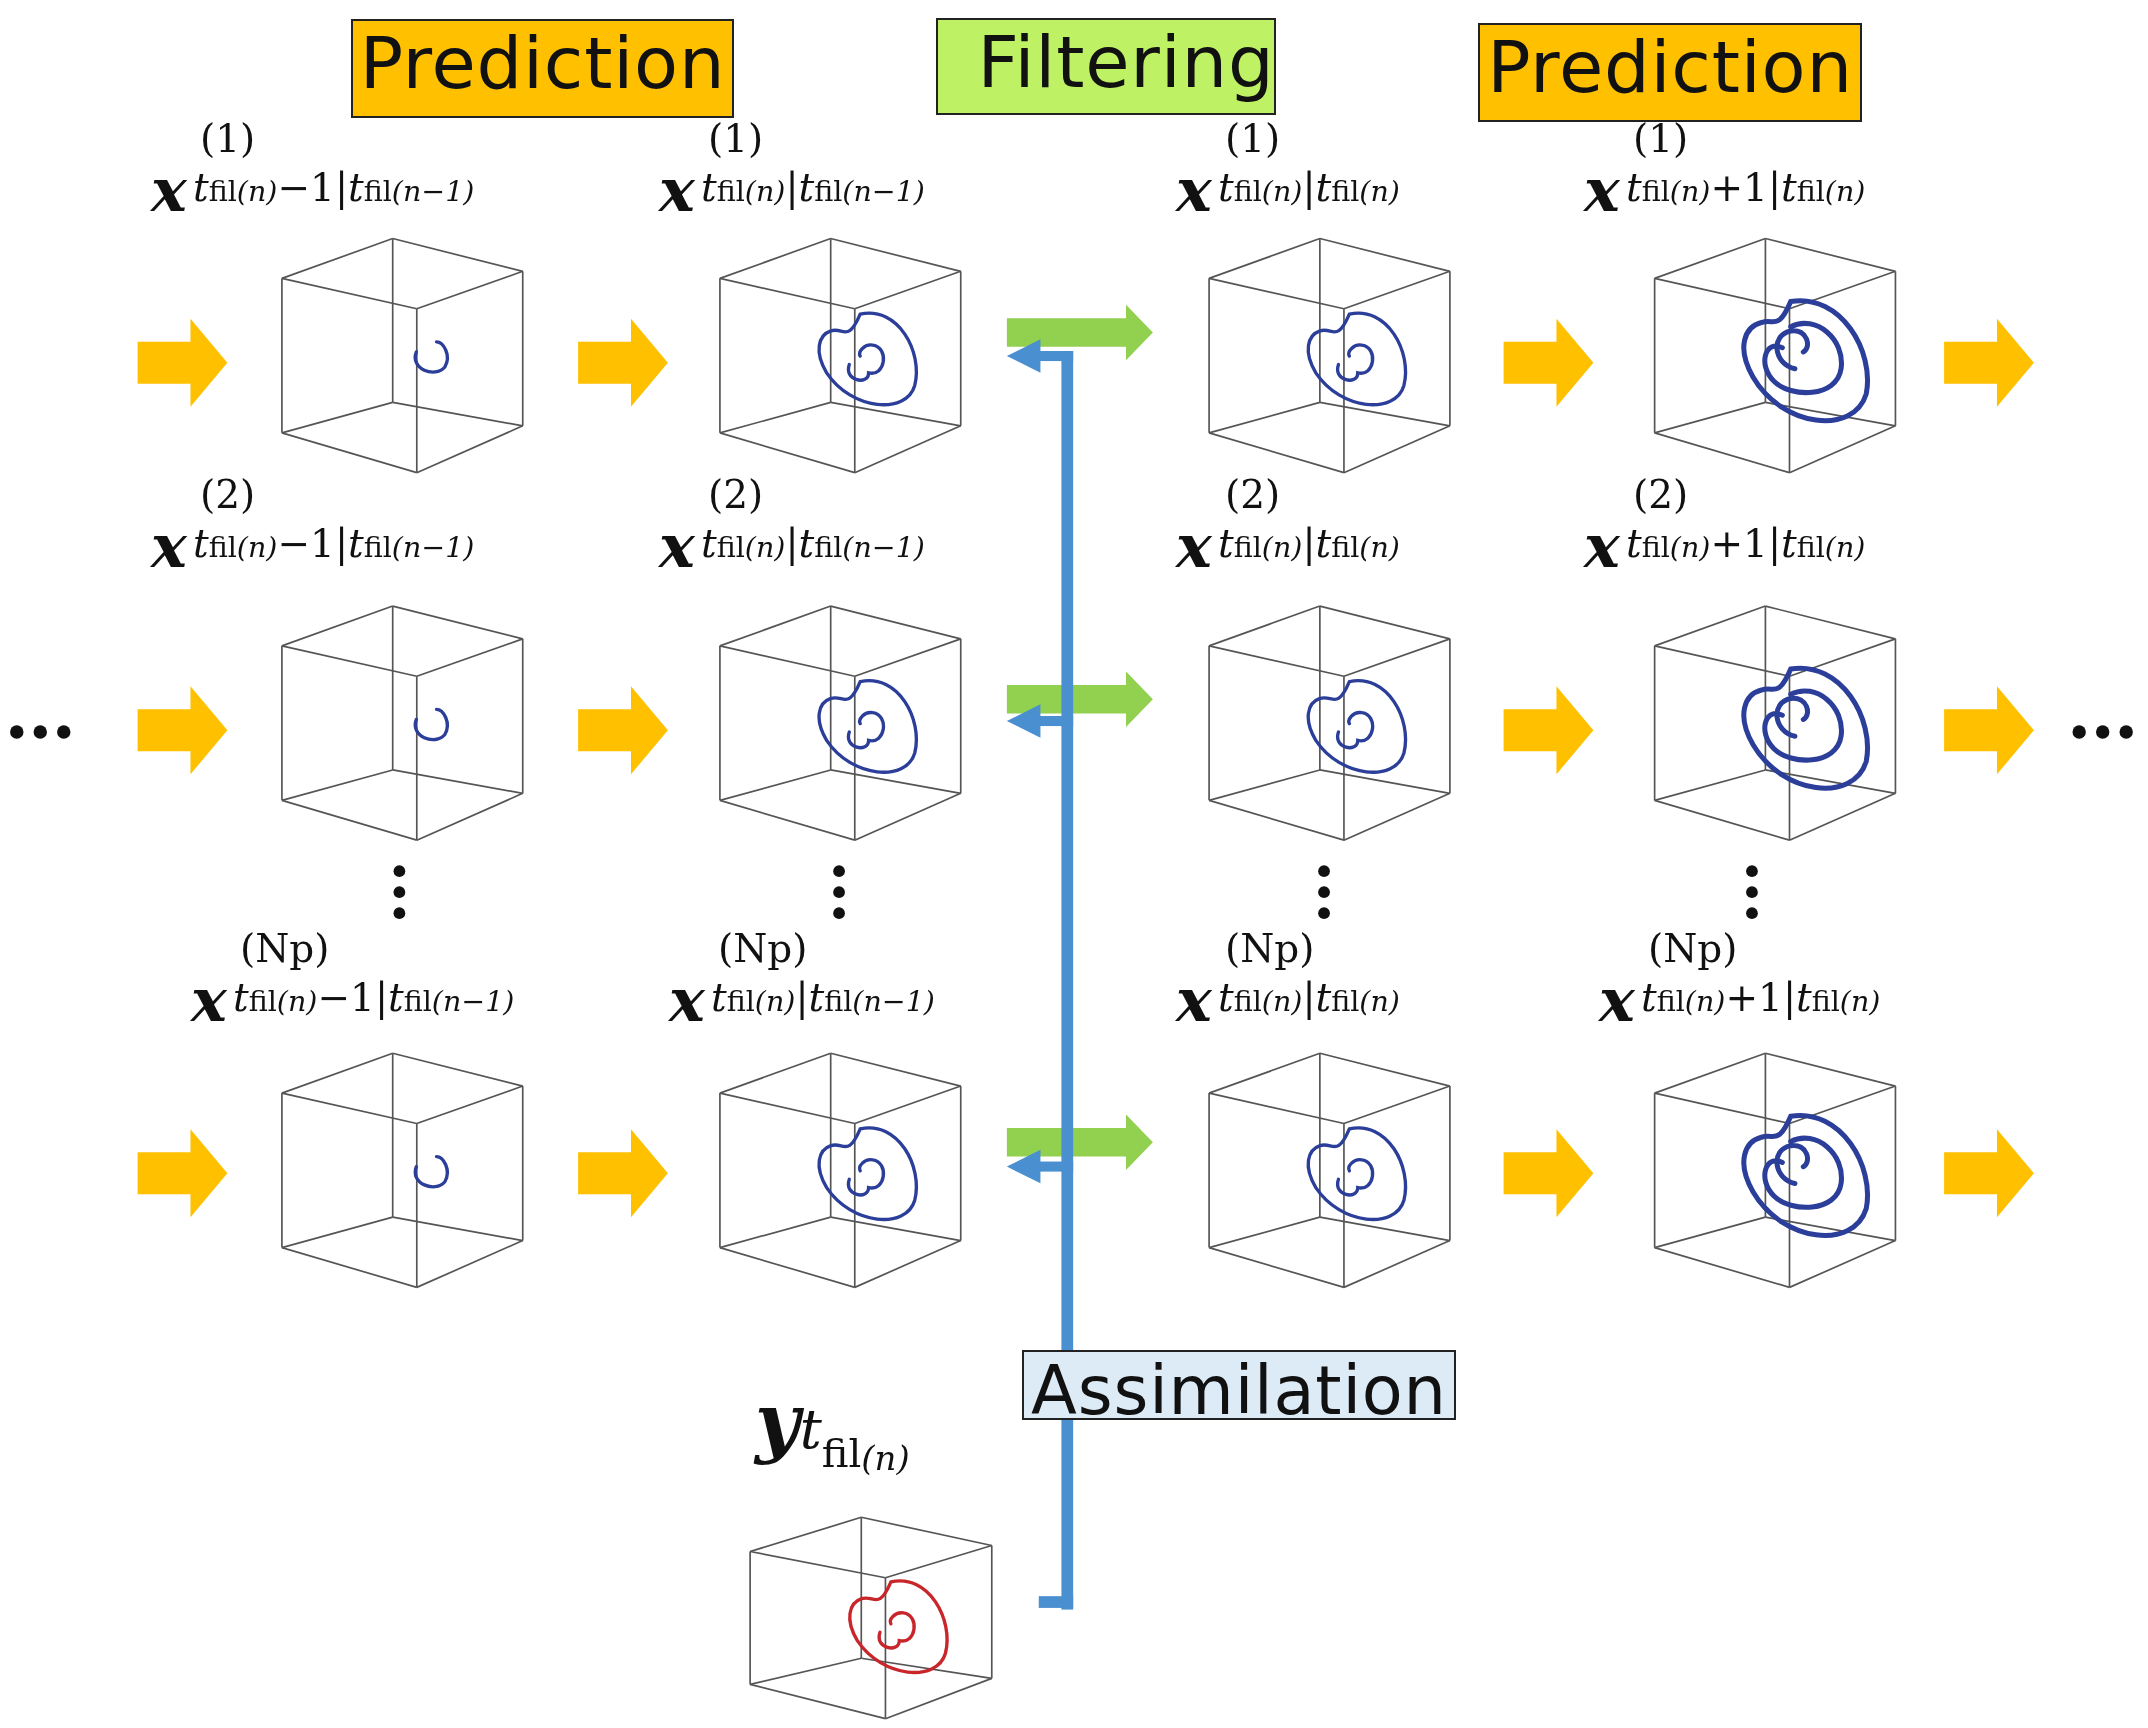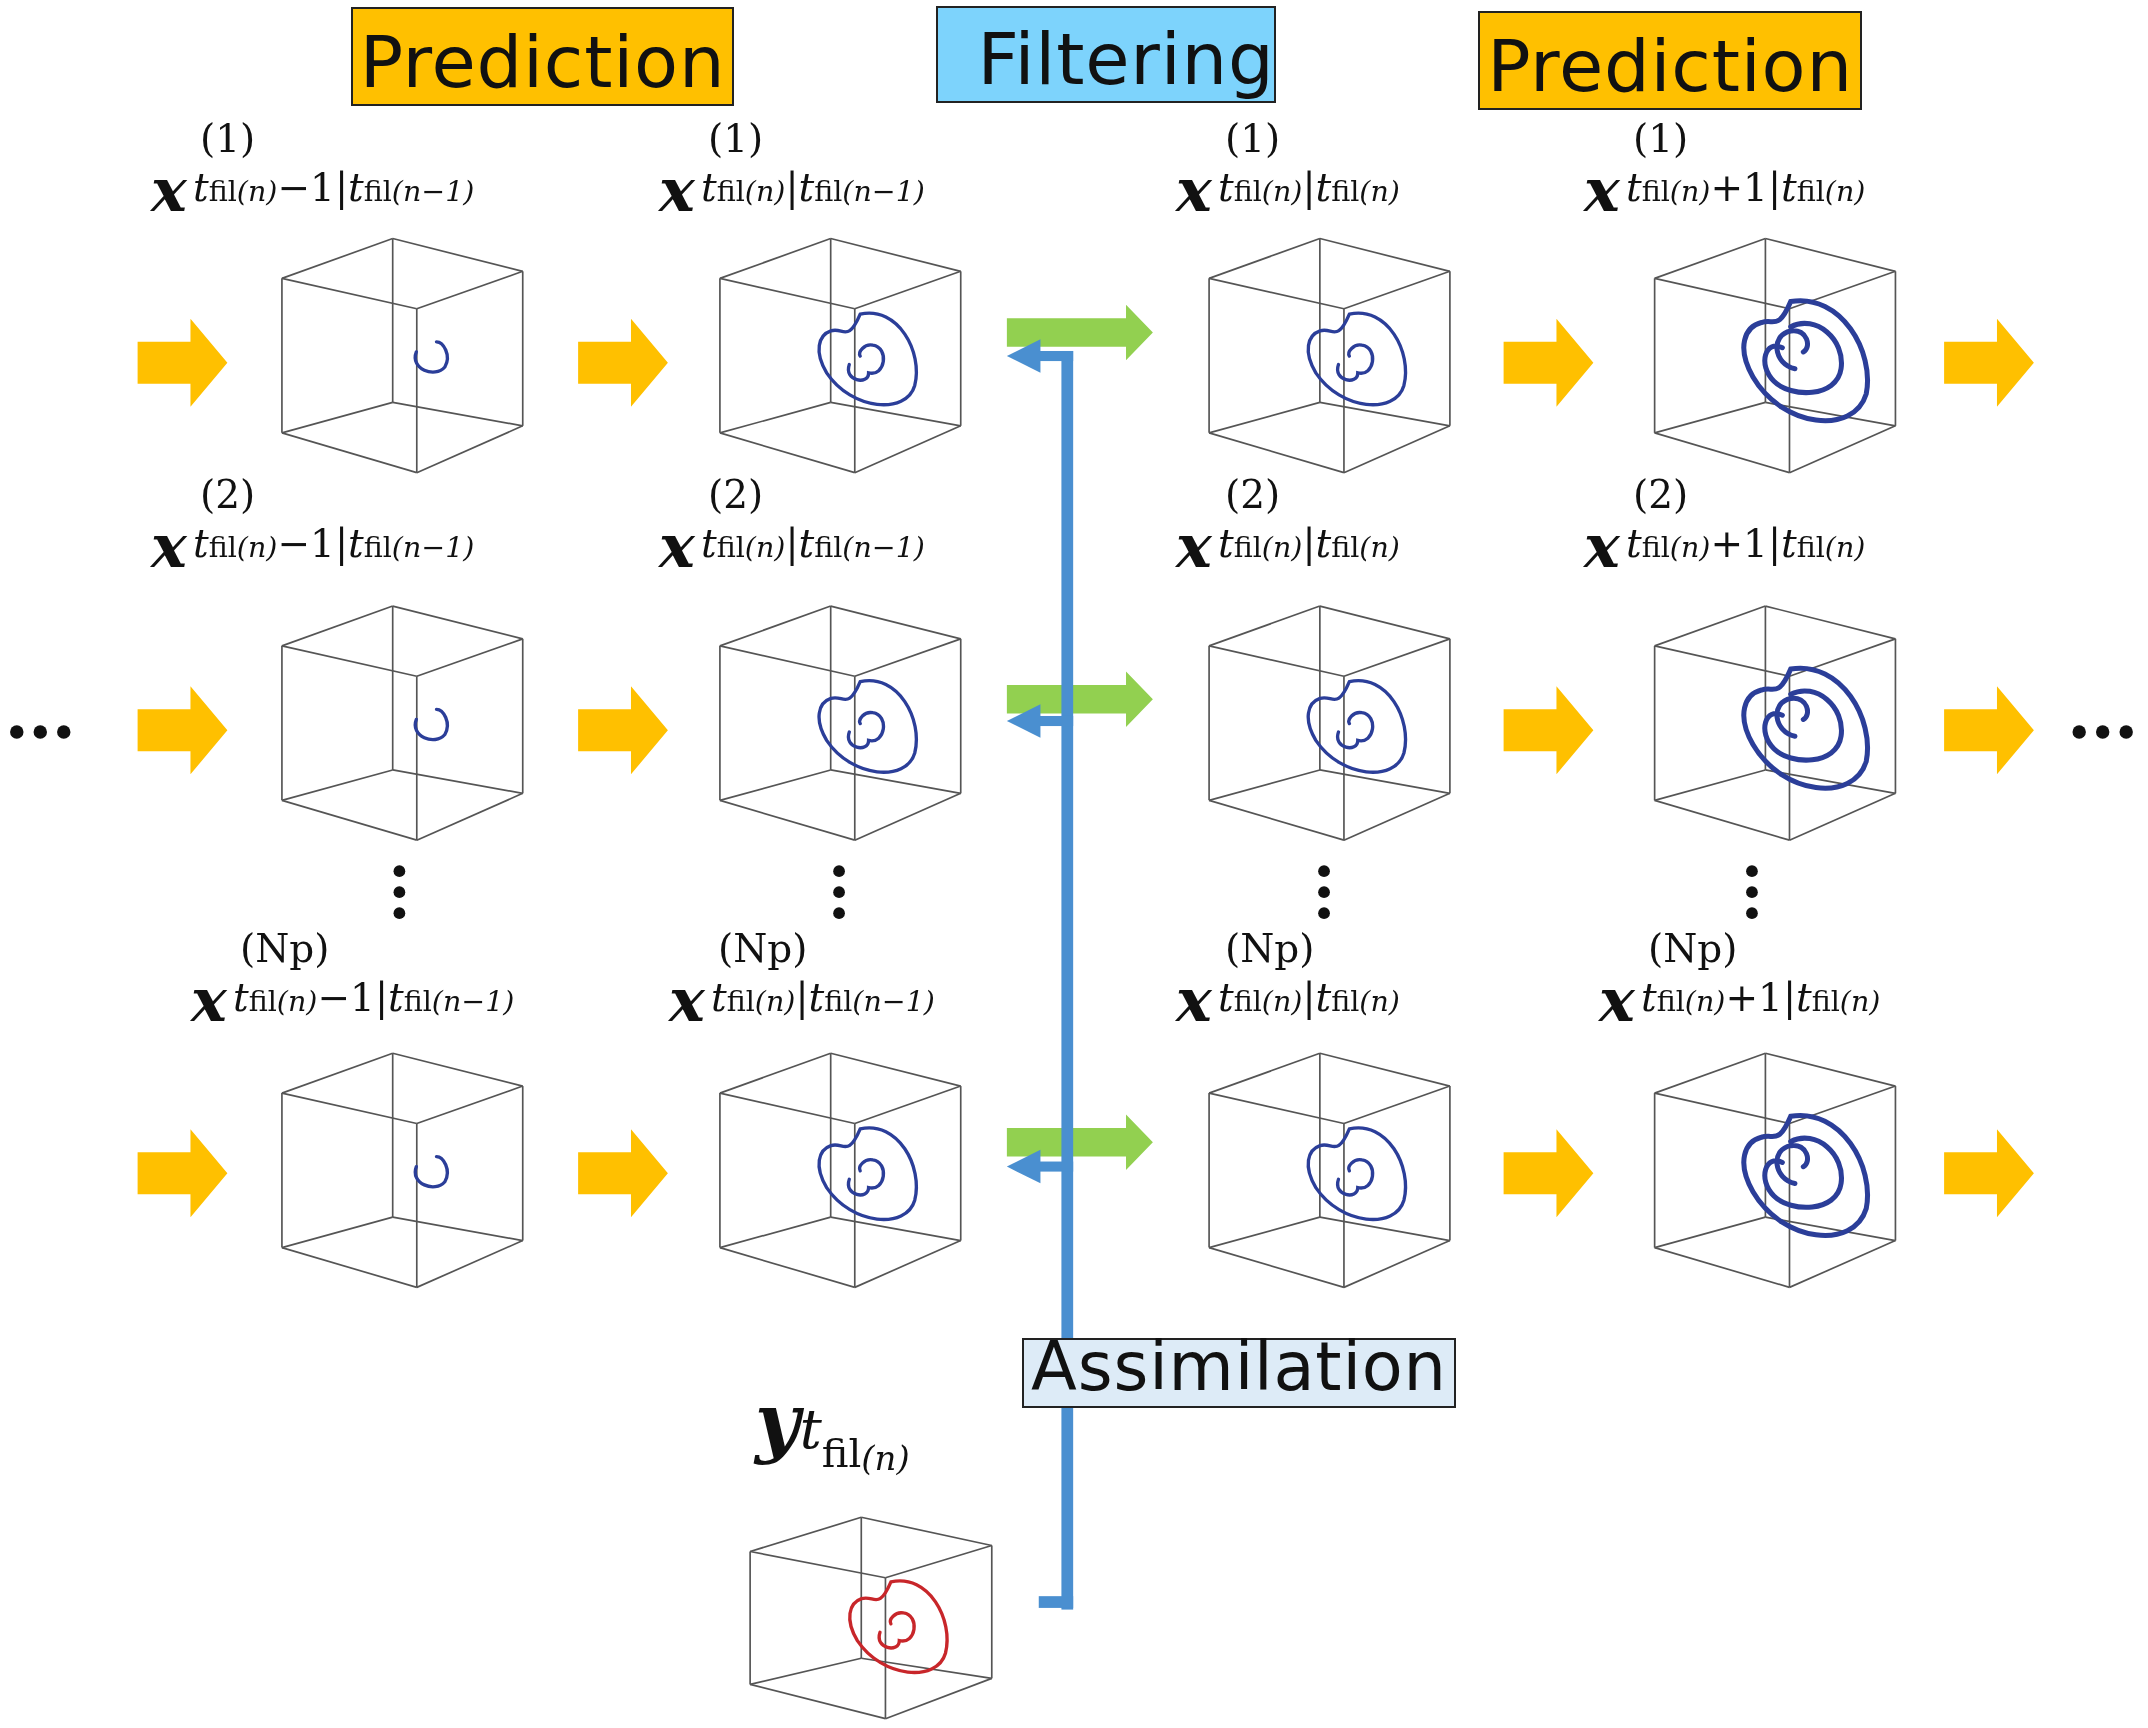--- a/index.html
+++ b/index.html
@@ -1,19 +1,19 @@
 <!DOCTYPE html>
 <html style="font-size:13.4px"><head>
 <meta charset="utf-8">
 <style>
   html,body{margin:0;padding:0;background:#ffffff;}
   body{width:2148px;height:1729px;position:relative;overflow:hidden;font-family:"Liberation Sans",sans-serif;}
-  .phase{position:absolute;box-sizing:border-box;border:2.5px solid #222;display:flex;align-items:flex-end;justify-content:center;font-family:"DejaVu Sans",sans-serif;font-size:72px;color:#111;letter-spacing:0.8px;}
+  .phase{position:absolute;box-sizing:border-box;border:2.5px solid #222;display:flex;align-items:flex-start;justify-content:center;font-family:"DejaVu Sans",sans-serif;font-size:72px;color:#111;letter-spacing:0.8px;margin-top:12px;}
   .phase.pred{background:#ffc000;}
-  .phase.filt{background:#7dd3fc;padding-left:40px;}
+  .phase.filt{background:#bef264;padding-left:40px;}
   .phase.assim{background:#ddebf7;}
   .lbl{position:absolute;font-family:"DejaVu Serif",serif;color:#111;white-space:nowrap;line-height:1;}
   .lbl .var{font-weight:bold;font-style:italic;font-size:60px;}
   .lbl .sup{position:absolute;font-size:39px;}
   .lbl .sub{position:absolute;font-size:39px;text-align:right;}
   .lbl .sub i{font-style:italic;}
   .lbl .sub small{font-size:28.5px;}
   svg.overlay{position:absolute;left:0;top:0;}
 </style>
 </head>

